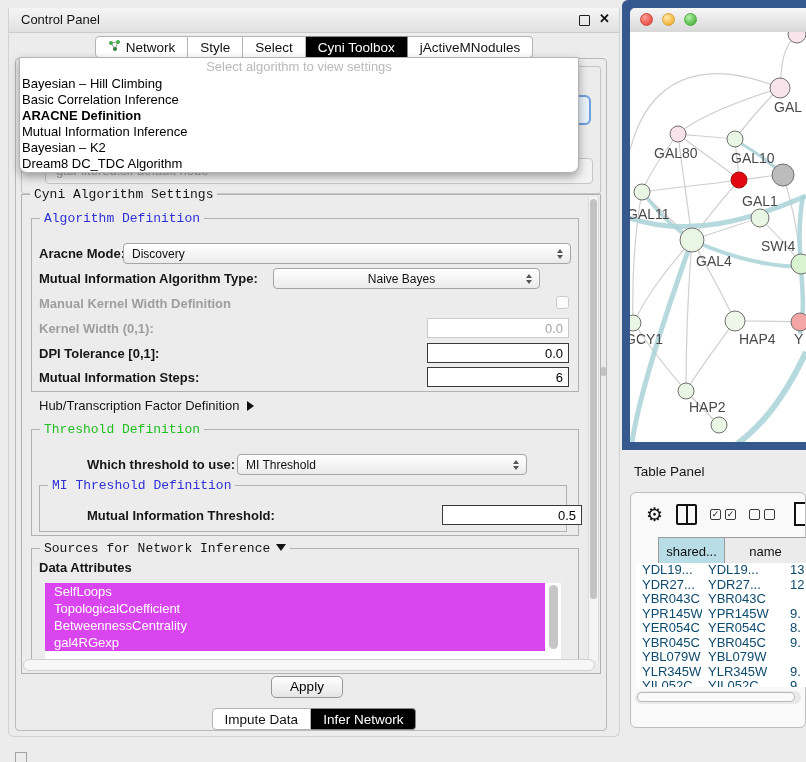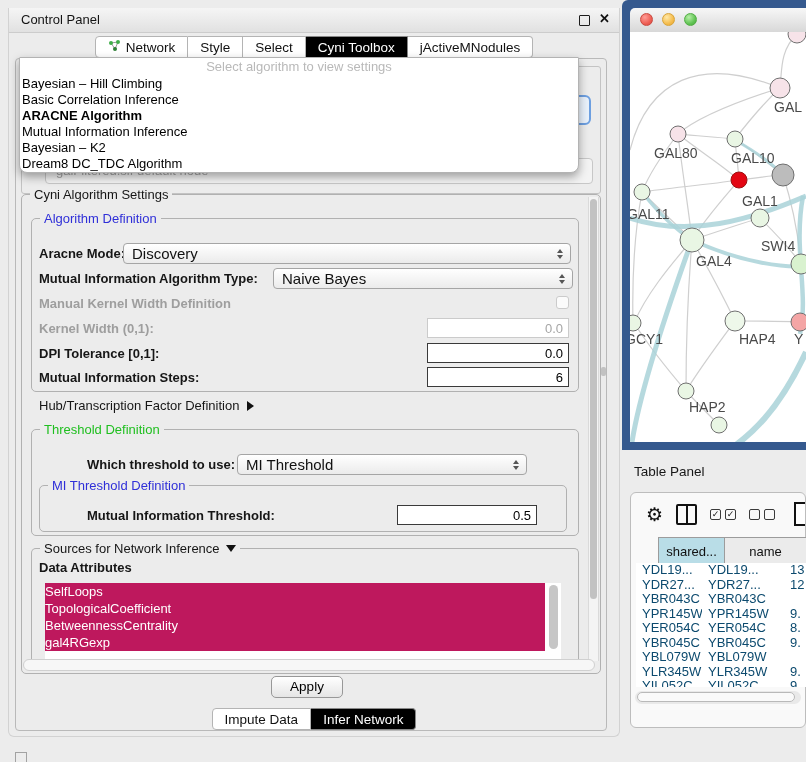--- a/index.html
+++ b/index.html
@@ -35,50 +35,50 @@
         background:#f3f3f3; color:#a4a4a4; font-size:13px; line-height:24px; padding-left:10px; box-sizing:border-box; }
   .ghost-blue { left:560px; top:87px; width:22px; height:30px; border:2px solid #6d9fe0;
         border-radius:6px; background:#e9f1fb; box-sizing:border-box; }
 
   .popup { left:10px; top:49px; width:560px; height:116px; background:#fff; border:1px solid #b3b3b3;
         border-radius:1px 1px 8px 8px; box-shadow:0 4px 10px rgba(0,0,0,.35); z-index:40; box-sizing:border-box; }
   .popup .prompt { text-align:center; color:#b9b9b9; font-size:13px; height:18px; line-height:18px; }
   .pitem { font-size:13px; height:16px; line-height:16px; padding-left:2px; color:#000; white-space:nowrap; }
   .pitem.bold { font-weight:bold; }
 
-  .grp { border:1px solid #b1b1b1; border-radius:5px; box-sizing:border-box; }
+  .grp { border:1px solid #b1b1b1; border-radius:0; box-sizing:border-box;font-family:Liberation Mono, monospace; }
   .grp-legend { position:absolute; top:-8px; left:8px; background:#ececec; padding:0 4px;
         font-size:13px; white-space:nowrap; }
   .t-blue { color:#2f2fd8; } .t-green { color:#1fbf1f; } .t-black { color:#161616; }
 
   .lbl { position:absolute; font-size:13px; font-weight:bold; color:#161616; white-space:nowrap; }
   .lbl.dis { color:#9e9e9e; }
   .plain { font-weight:normal; }
 
   .combo { position:absolute; background:linear-gradient(#ffffff,#ebebeb); border:1px solid #a5a5a5;
-        border-radius:4px; font-size:15px; display:flex; align-items:center; box-sizing:border-box; height:21px; }
+        border-radius:4px; font-size:12px; display:flex; align-items:center; box-sizing:border-box; height:21px; }
   .combo .val { padding-left:8px; flex:1; color:#111; white-space:nowrap; overflow:hidden; }
   .combo .arr { width:15px; display:flex; flex-direction:column; align-items:center; gap:2px; margin-right:3px; }
   .arr i { width:0; height:0; border-left:3.5px solid transparent; border-right:3.5px solid transparent; display:block; }
   .arr .up { border-bottom:4px solid #555; }
   .arr .dn { border-top:4px solid #555; }
 
   .nfield { position:absolute; border:1.5px solid #3a3a3a; background:#fff; font-size:13px; text-align:right;
         padding:0 5px; font-family:"Liberation Sans",sans-serif; box-sizing:border-box; height:20px; width:142px; }
   .nfield.dis { border:1px solid #cbcbcb; color:#a6a6a6; }
   .chkbox { position:absolute; width:13px; height:13px; border:1.5px solid #cbcbcb; border-radius:3px;
         background:#fbfbfb; box-sizing:border-box; }
 
   .hub-arrow { display:inline-block; width:0; height:0; border-top:5px solid transparent;
         border-bottom:5px solid transparent; border-left:7px solid #111; margin-left:8px; vertical-align:-1px; }
   .src-arrow { display:inline-block; width:0; height:0; border-left:5px solid transparent;
         border-right:5px solid transparent; border-top:7px solid #111; margin-left:6px; vertical-align:1px; }
 
   .listbox { position:absolute; background:#fff; }
-  .litem { height:17px; line-height:17px; font-size:13px; color:#fff; background:#be185d;
+  .litem { height:17px; line-height:17px; padding-left:9px; font-size:13px; color:#fff; background:#d946ef;
         width:calc(100% - 16px); box-sizing:border-box; white-space:nowrap; }
   .list-thumb { position:absolute; right:3px; top:2px; width:9px; height:64px; background:#c6c6c6; border-radius:5px; }
 
   .vscroll { position:absolute; background:#f4f4f4; border-left:1px solid #dadada; border-right:1px solid #dadada; box-sizing:border-box; }
   .vthumb { position:absolute; left:1px; right:1px; top:2px; height:400px; background:#c2c2c2; border-radius:6px; }
   .hscroll { position:absolute; background:#f7f7f7; border:1px solid #d0d0d0; border-radius:7px; box-sizing:border-box; }
 
   .btn { position:absolute; background:linear-gradient(#ffffff,#e5e5e5); border:1px solid #989898;
         border-radius:5px; font-size:13.5px; text-align:center; line-height:20px; box-sizing:border-box; }
 
@@ -167,21 +167,21 @@
   <div class="abs inner"></div>
 
   <div class="abs ghost-group"></div>
   <div class="abs ghost-blue"></div>
   <div class="abs ghost-combo">galFiltered.sif default node</div>
 
   <div class="abs popup">
     <div class="prompt">Select algorithm to view settings</div>
     <div class="pitem">Bayesian – Hill Climbing</div>
     <div class="pitem">Basic Correlation Inference</div>
-    <div class="pitem bold">ARACNE Algorithm</div>
+    <div class="pitem bold">ARACNE Definition</div>
     <div class="pitem">Mutual Information Inference</div>
     <div class="pitem">Bayesian – K2</div>
     <div class="pitem">Dream8 DC_TDC Algorithm</div>
   </div>
 
   <div class="abs grp" style="left:12px; top:186px; width:580px; height:480px;">
     <span class="grp-legend t-black">Cyni Algorithm Settings</span>
   </div>
   <div class="abs vscroll" style="left:579px; top:189px; width:11px; height:464px;">
     <div class="vthumb"></div>
@@ -192,21 +192,21 @@
   </div>
   <span class="lbl" style="left:30px; top:238px;">Aracne Mode:</span>
   <div class="combo" style="left:114px; top:235px; width:448px;">
     <span class="val">Discovery</span>
     <span class="arr">
         <i class="up"></i>
         <i class="dn"></i>
       </span>
   </div>
   <span class="lbl" style="left:30px; top:263px;">Mutual Information Algorithm Type:</span>
-  <div class="combo" style="left:264px; top:260px; width:300px;">
+  <div class="combo" style="left:264px; top:260px; width:267px;text-align:center;">
     <span class="val">Naive Bayes</span>
     <span class="arr">
         <i class="up"></i>
         <i class="dn"></i>
       </span>
   </div>
   <span class="lbl dis" style="left:30px; top:288px;">Manual Kernel Width Definition</span>
   <span class="chkbox" style="left:547px; top:288px;"></span>
   <span class="lbl dis" style="left:30px; top:313px;">Kernel Width (0,1):</span>
   <input class="nfield dis" style="left: 418px; top: 310px;" readonly="" value="0.0">
@@ -227,21 +227,21 @@
     <span class="val">MI Threshold</span>
     <span class="arr">
         <i class="up"></i>
         <i class="dn"></i>
       </span>
   </div>
   <div class="abs grp" style="left:30px; top:477px; width:528px; height:47px;">
     <span class="grp-legend t-blue">MI Threshold Definition</span>
   </div>
   <span class="lbl" style="left:38px; top:500px;padding-left:40px;">Mutual Information Threshold:</span>
-  <input class="nfield" style="left: 388px; top: 497px; width: 140px;" readonly="" value="0.5">
+  <input class="nfield" style="left: 433px; top: 497px; width: 140px;" readonly="" value="0.5">
 
   <div class="abs grp" style="left:22px; top:540px; width:548px; height:121px; border-bottom:none;">
     <span class="grp-legend t-black">
       <span>Sources for Network Inference</span><span class="src-arrow"></span>
     </span>
   </div>
   <span class="lbl" style="left:30px; top:552px;">Data Attributes</span>
   <div class="listbox" style="left:36px; top:575px; width:516px; height:77px;">
     <div class="litem">SelfLoops</div>
     <div class="litem">TopologicalCoefficient</div>

